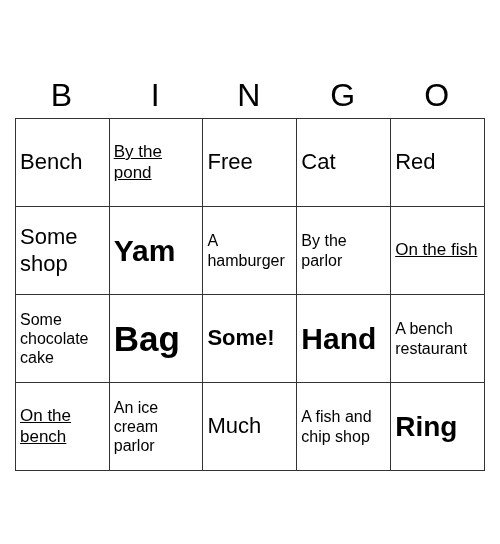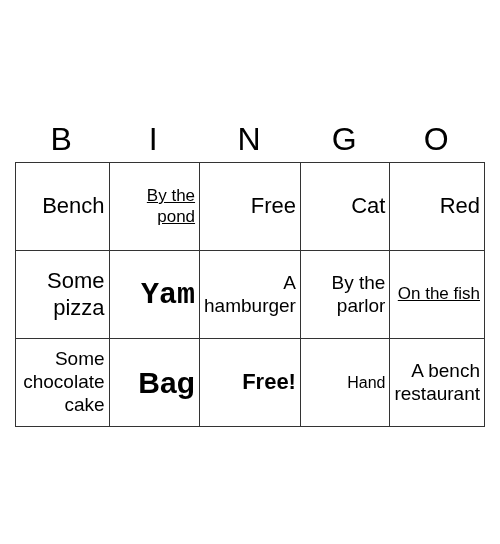--- a/index.html
+++ b/index.html
@@ -30,68 +30,67 @@
       text-align: center;
       padding: 4px 0;
       width: 94px;
       letter-spacing: 2px;
     }
 
     .bingo-card td {
       border: 1.5px solid #333;
       width: 94px;
       height: 88px;
-      text-align: right;
+      text-align: left;
       vertical-align: middle;
       padding: 4px;
       line-height: 1.2;
     }
 
     .cell-large {
       font-size: 22px;
     }
 
     .cell-medium {
       font-size: 17px;
       text-decoration: underline;
     }
 
     .cell-small {
-      font-size: 19px;
+      font-size: 16px;
     }
 
     .cell-free {
       font-size: 22px;
       font-weight: bold;
     }
 
     .cell-map {
       font-size: 28px;
       font-weight: bold;
     }
 
     .cell-ring {
       font-size: 28px;
       font-weight: bold;
     }
 
     .cell-yam {
       font-size: 30px;
       font-weight: bold;
-      font-family: Liberation Mono, monospace;
     }
 
     .cell-bag {
-      font-size: 30px;
+      font-size: 35px;
       font-weight: bold;
     }
 
     .cell-hand {
-      font-size: 16px;
-      font-weight: normal;
+      font-size: 30px;
+      font-weight: bold;
     }
   </style>
 </head>
 <body>
 
 <table class="bingo-card">
   <thead>
     <tr class="header-row">
     <th>B</th>
         <th>I</th>
@@ -102,27 +101,34 @@
   </thead>
   <tbody>
   <tr>
         <td class="cell-large">Bench</td>
         <td class="cell-medium">By the pond</td>
         <td class="cell-large">Free</td>
         <td class="cell-large">Cat</td>
         <td class="cell-large">Red</td>
       </tr>
       <tr>
-        <td class="cell-large">Some pizza</td>
+        <td class="cell-large">Some shop</td>
         <td class="cell-yam">Yam</td>
         <td class="cell-small">A hamburger</td>
         <td class="cell-small">By the parlor</td>
         <td class="cell-medium">On the fish</td>
       </tr>
       <tr>
         <td class="cell-small">Some chocolate cake</td>
         <td class="cell-bag">Bag</td>
-        <td class="cell-free">Free!</td>
+        <td class="cell-free">Some!</td>
         <td class="cell-hand">Hand</td>
         <td class="cell-small">A bench restaurant</td>
+      </tr>
+      <tr>
+        <td class="cell-medium">On the bench</td>
+        <td class="cell-small">An ice cream parlor</td>
+        <td class="cell-large">Much</td>
+        <td class="cell-small">A fish and chip shop</td>
+        <td class="cell-ring">Ring</td>
       </tr>
     </tbody>
 </table>
 
 </body></html>

